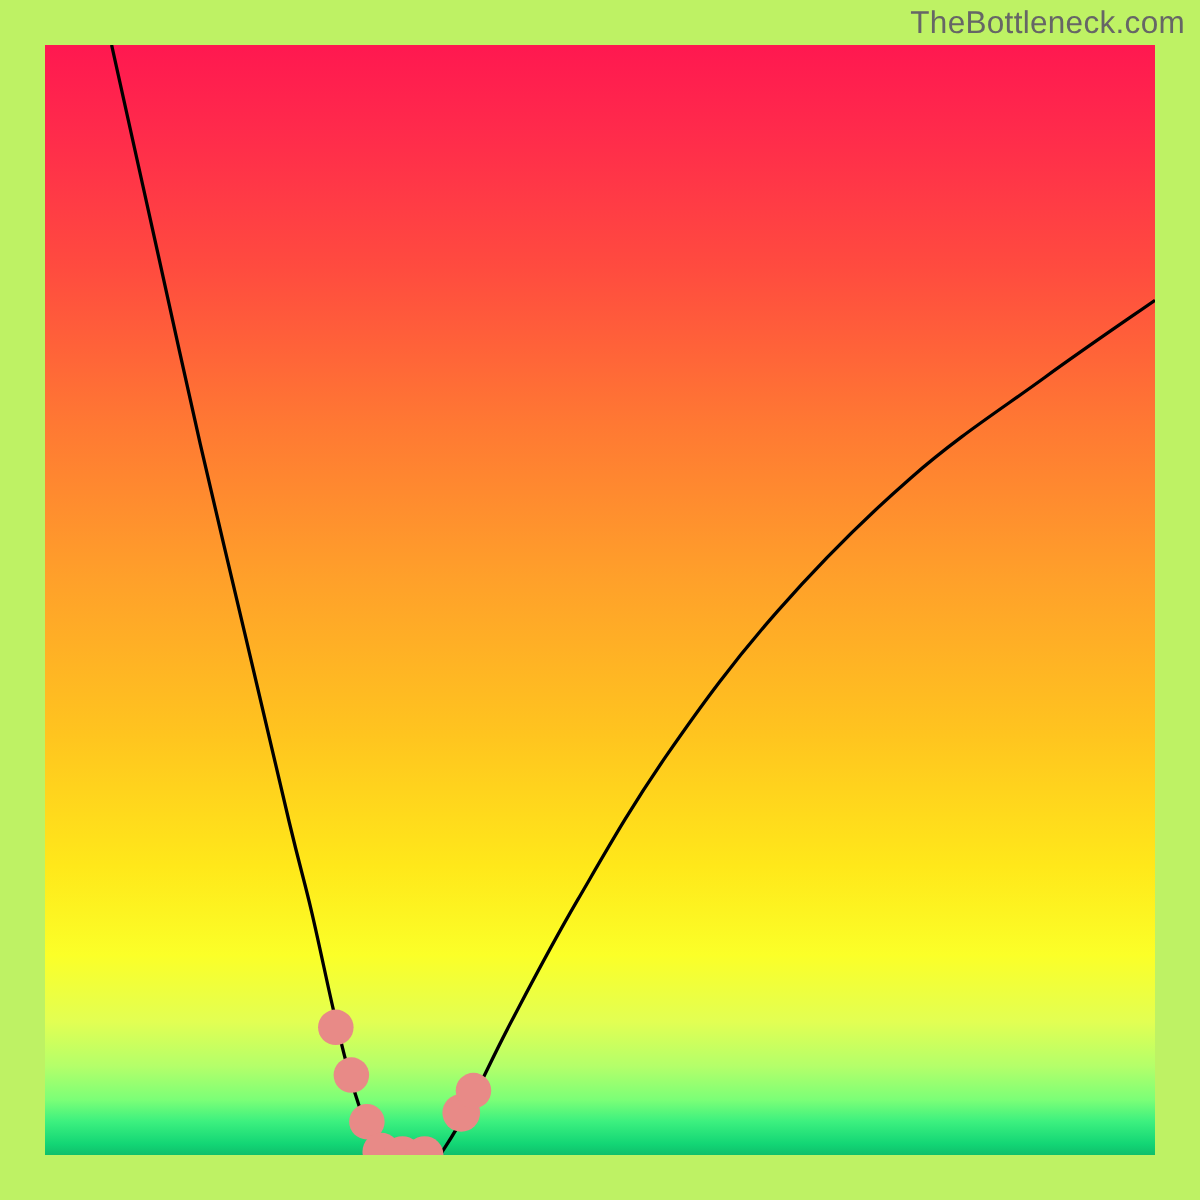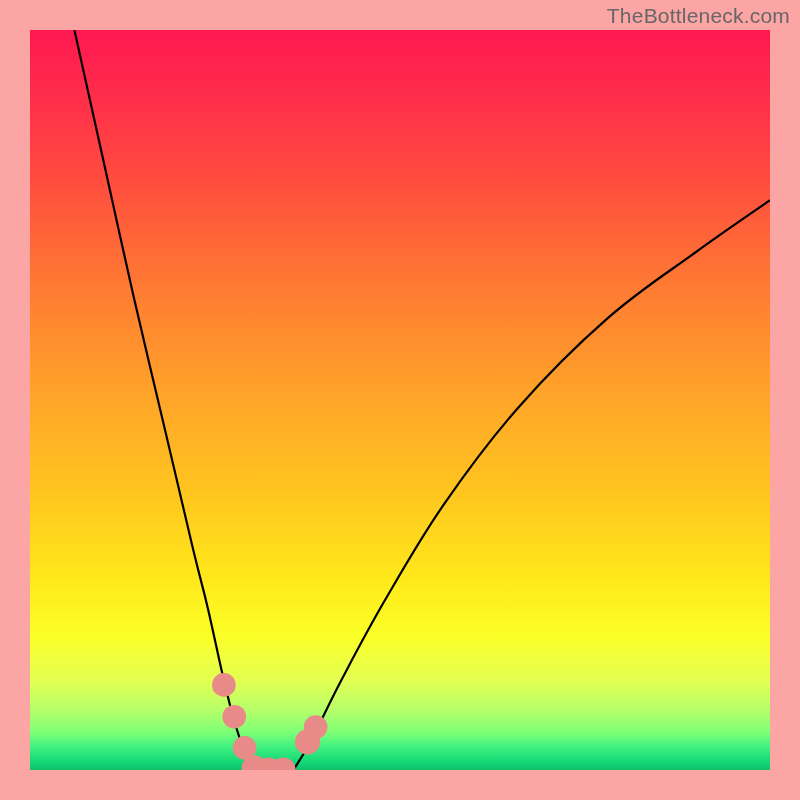--- a/index.html
+++ b/index.html
@@ -10,21 +10,21 @@
     overflow: hidden;
     background: #000;
     font-family: Arial, Helvetica, sans-serif;
   }
   .frame {
     position: absolute;
     top: 0;
     left: 0;
     width: 800px;
     height: 800px;
-    background: #fca5a5;
+    background: #bef264;
   }
   .plot {
     position: absolute;
     top: 30px;
     left: 30px;
     width: 740px;
     height: 740px;
     
     background: linear-gradient(
       to bottom,

